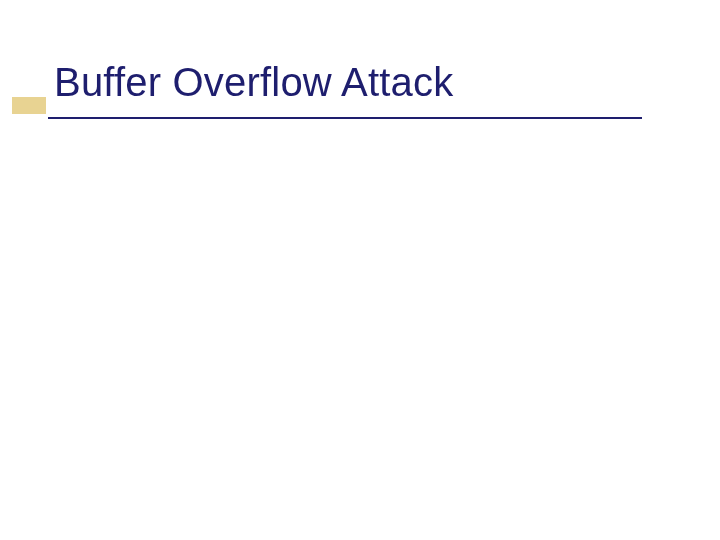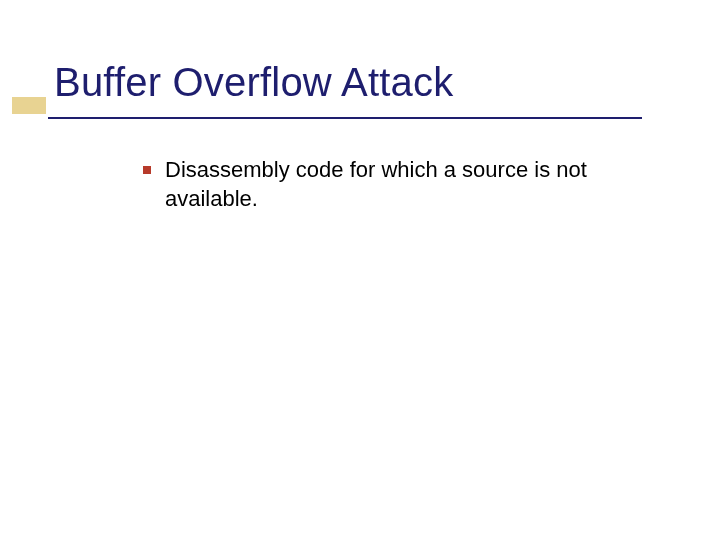--- a/index.html
+++ b/index.html
@@ -90,18 +90,14 @@
 </style>
 </head>
 <body>
 
 <div class="slide">
   <div class="accent-bar"></div>
   <div class="title">Buffer Overflow Attack</div>
   <div class="underline"></div>
 
   <div class="body">
-    <div class="lvl2">
-      <div class="bullet"></div>
-      <div class="text">Disassembly code for which a source is not available.</div>
-    </div>
   </div>
 </div>
 
 </body></html>

